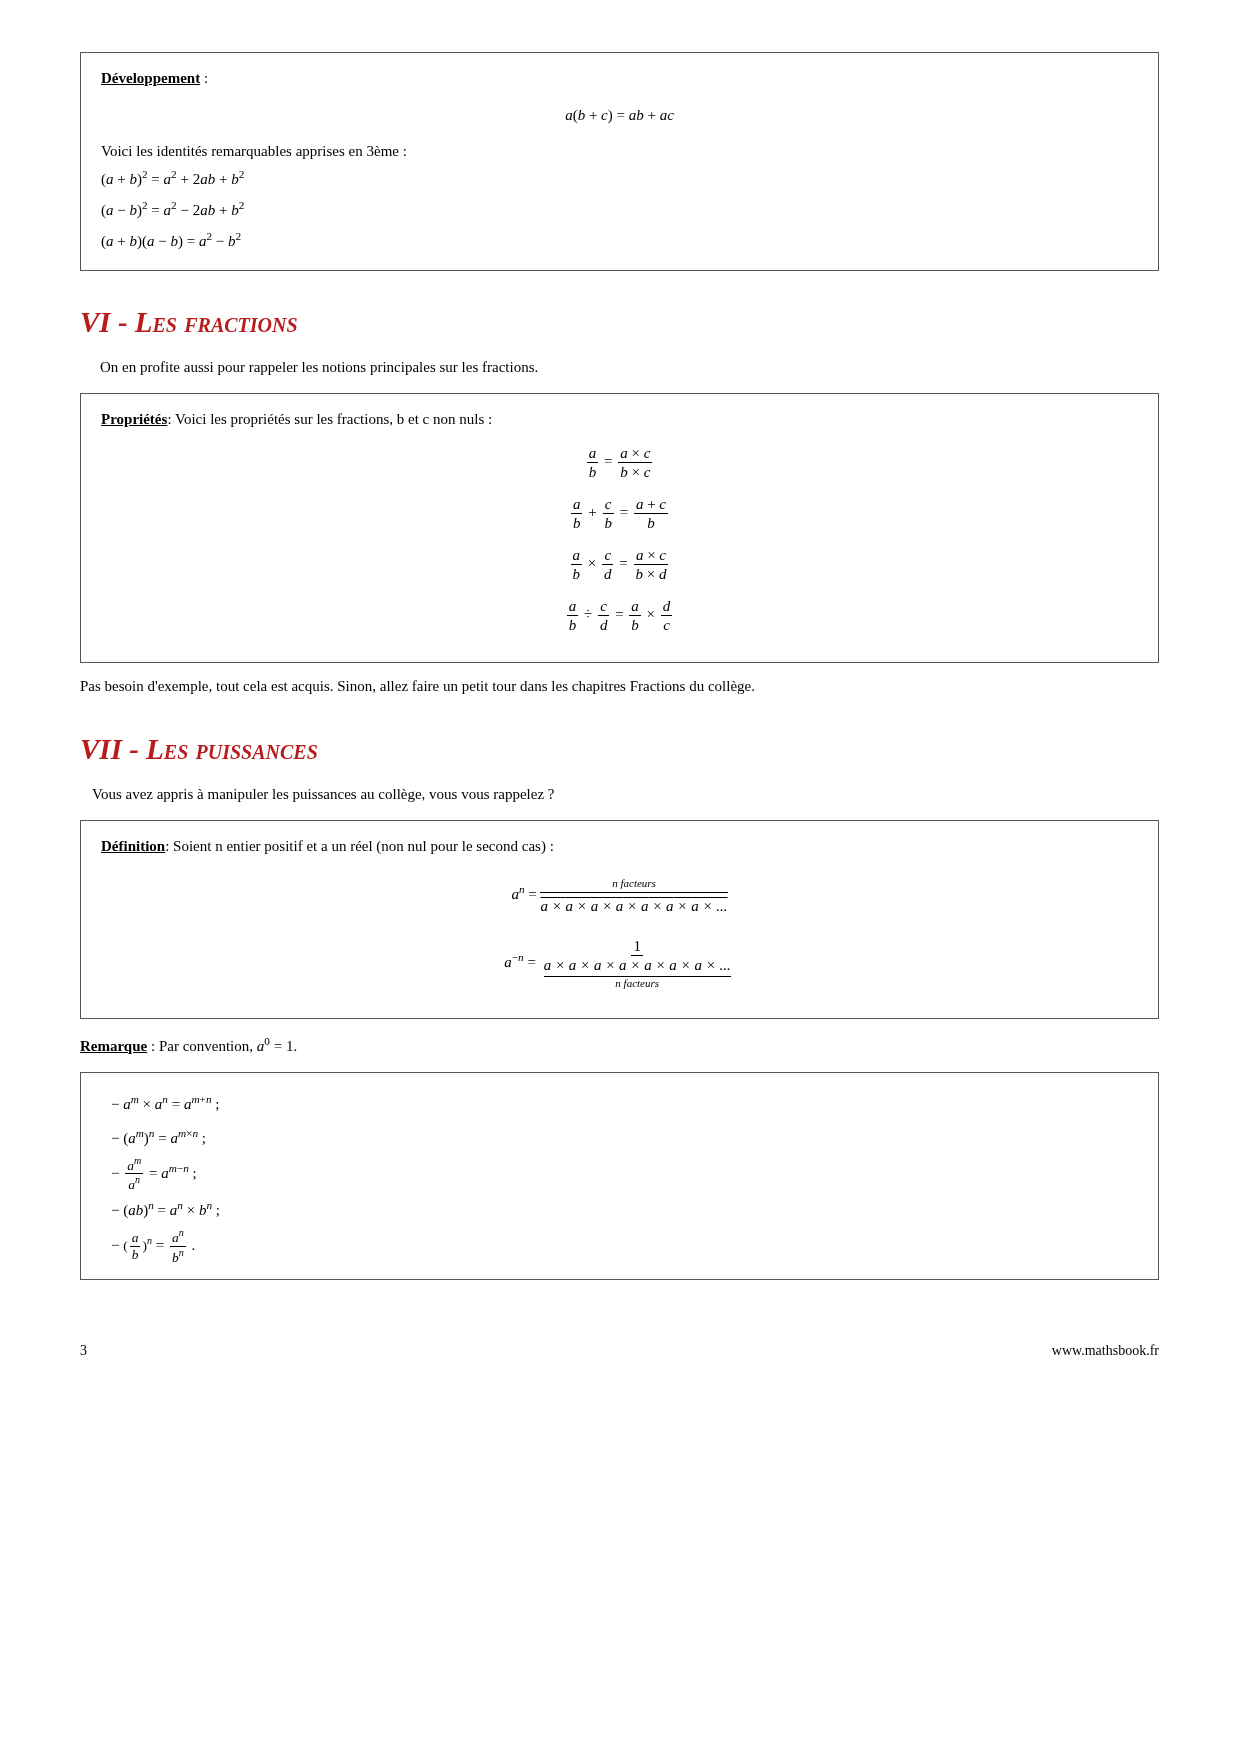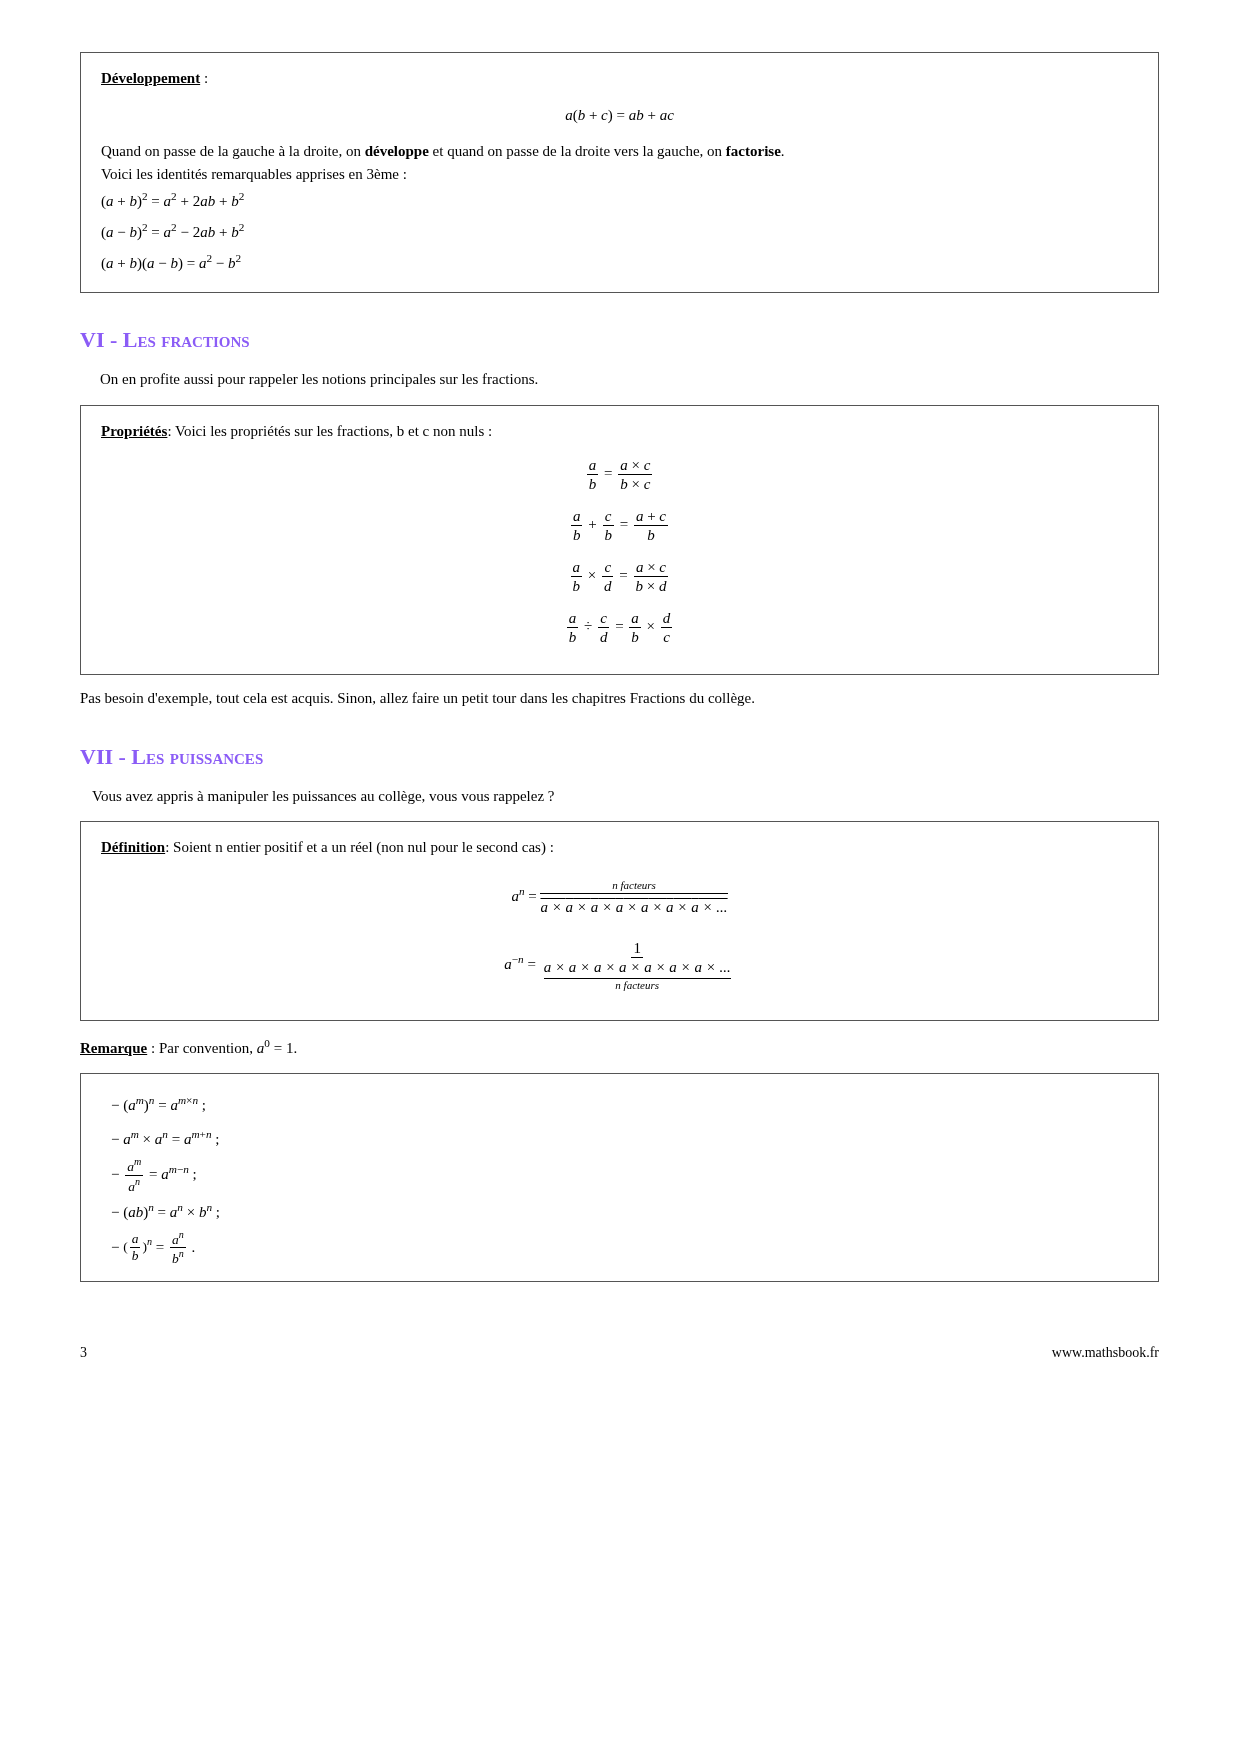--- a/index.html
+++ b/index.html
@@ -24,25 +24,26 @@
       padding: 14px 20px;
       margin: 12px 0;
     }
 
     .box-title {
       font-weight: bold;
       text-decoration: underline;
     }
 
     .section-heading {
-      color: #8b5cf6;
-      font-size: 22px;
+      color: #b91c1c;
+      font-size: 29px;
       font-weight: bold;
       font-variant: small-caps;
       margin: 30px 0 12px 0;
+      font-style: italic;
     }
 
     .math-block {
       text-align: center;
       margin: 14px 0;
       font-size: 15px;
     }
 
     .fraction {
       display: inline-flex;
@@ -134,23 +135,20 @@
   </style>
 </head>
 <body>
 
 <div class="box">
   <span class="box-title">Développement</span>
   <span> :</span>
   <div class="math-block">
     <em>a</em>(<em>b</em> + <em>c</em>) = <em>ab</em> + <em>ac</em>
   </div>
-  <p>
-    Quand on passe de la gauche à la droite, on <strong>développe</strong> et quand on passe de la droite vers la gauche, on <strong>factorise</strong>.
-  </p>
   <p>Voici les identités remarquables apprises en 3ème :</p>
   <div class="identities">
     (<em>a</em> + <em>b</em>)<sup>2</sup> = <em>a</em><sup>2</sup> + 2<em>ab</em> + <em>b</em><sup>2</sup><br>
     (<em>a</em> − <em>b</em>)<sup>2</sup> = <em>a</em><sup>2</sup> − 2<em>ab</em> + <em>b</em><sup>2</sup><br>
     (<em>a</em> + <em>b</em>)(<em>a</em> − <em>b</em>) = <em>a</em><sup>2</sup> − <em>b</em><sup>2</sup>
   </div>
 </div>
 
 <h2 class="section-heading">
   <span>VI - Les fractions</span>
@@ -273,24 +271,24 @@
 
 <p class="remark" style="margin: 14px 0; font-family: Liberation Serif, serif;">
   <span class="underline bold">Remarque</span>
   <span> : Par convention, <em>a</em><sup>0</sup> = 1.</span>
 </p>
 
 <div class="box">
 
   <div class="properties-list">
     <p>
+      − <em>a</em><sup><em>m</em></sup> × <em>a</em><sup><em>n</em></sup> = <em>a</em><sup><em>m</em>+<em>n</em></sup> ;
+    </p>
+    <p>
       − (<em>a</em><sup><em>m</em></sup>)<sup><em>n</em></sup> = <em>a</em><sup><em>m</em>×<em>n</em></sup> ;
-    </p>
-    <p>
-      − <em>a</em><sup><em>m</em></sup> × <em>a</em><sup><em>n</em></sup> = <em>a</em><sup><em>m</em>+<em>n</em></sup> ;
     </p>
     <p>
       −
       <span class="fraction" style="display:inline-flex; font-size:0.9em;">
         <span class="num"><em>a</em><sup><em>m</em></sup></span>
         <span class="den"><em>a</em><sup><em>n</em></sup></span>
       </span>
       = <em>a</em><sup><em>m</em>−<em>n</em></sup> ;
     </p>
     <p>

